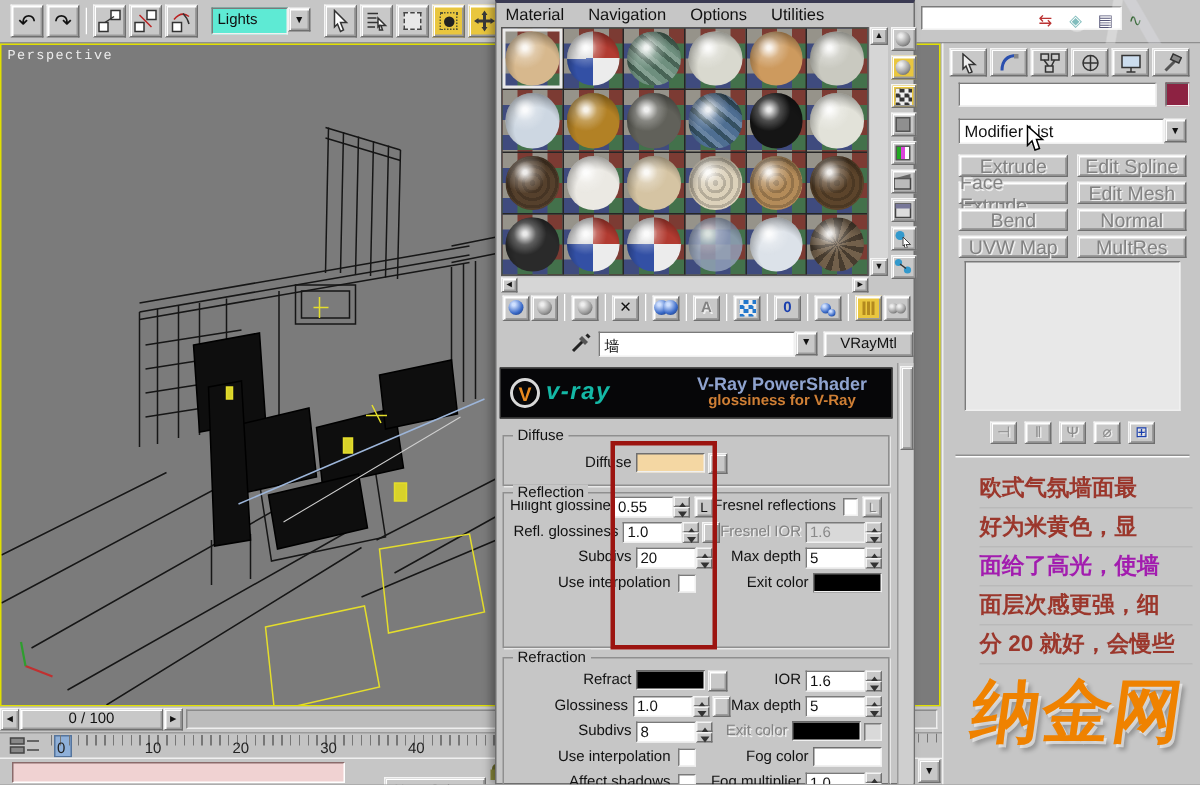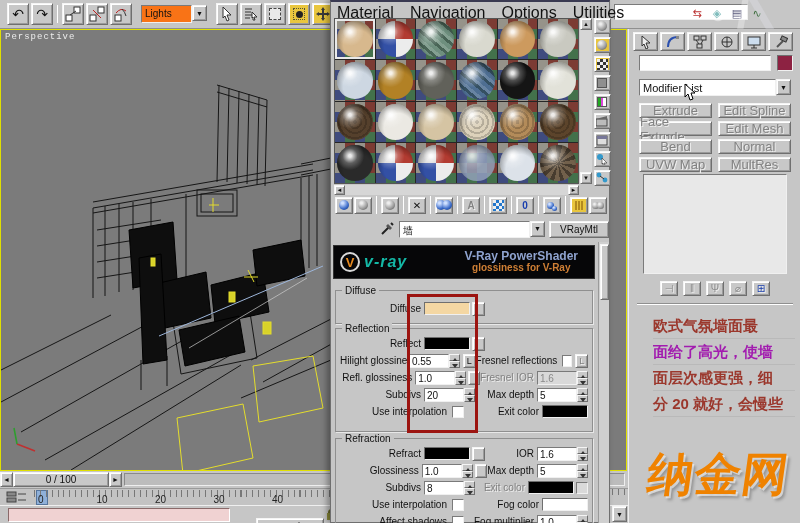--- a/index.html
+++ b/index.html
@@ -12,21 +12,21 @@
   .sk { background:#fff; border:1px solid; border-color:#7a7a7a #f0f0f0 #f0f0f0 #7a7a7a; }
   .act { background:#e9c63e !important; }
   .dis { color:#828282; text-shadow:1px 1px 0 #eee; }
   .sep { width:1px; height:18px; background:#8f8f8f; border-right:1px solid #fff; margin:0 3px; }
 
   
   #topbar { position:absolute; left:0; top:0; width:800px; height:29px; background:#c6c6c6; border-bottom:1px solid #8f8f8f; display:flex; align-items:center; padding-left:6px; }
   .tbtn { width:22px; height:22px; display:flex; align-items:center; justify-content:center; margin:0 1px; font-size:14px; }
   .tbtn svg { display:block; }
   #lights-dd { width:66px; height:18px; display:flex; margin:0 8px; }
-  #lights-dd .val { flex:1; background:#f97316; border:1px solid; border-color:#7a7a7a #f0f0f0 #f0f0f0 #7a7a7a; padding:2px 3px; font-size:10px; }
+  #lights-dd .val { flex:1; background:#5eead4; border:1px solid; border-color:#7a7a7a #f0f0f0 #f0f0f0 #7a7a7a; padding:2px 3px; font-size:10px; }
   .ddbtn { width:15px; height:16px; font-size:7px; display:flex; align-items:center; justify-content:center; }
   #ns-field { position:absolute; left:614px; top:4px; width:134px; height:16px; }
   #tr-icons { position:absolute; left:690px; top:7px; display:flex; gap:6px; font-size:11px; color:#2a8f8f; }
   #tr-icons span { width:14px; text-align:center; }
   #top-watermark { position:absolute; left:700px; top:-4px; width:100px; height:34px; opacity:.45; pointer-events:none;
       background:radial-gradient(circle at 18% 55%, rgba(255,255,255,.9) 0 6px, transparent 7px),
                  linear-gradient(100deg, transparent 40%, rgba(255,255,255,.65) 41% 46%, transparent 47%),
                  linear-gradient(60deg, transparent 55%, rgba(230,230,240,.7) 56% 62%, transparent 63%); }
 
   
@@ -47,21 +47,21 @@
   #tb-icon { position:absolute; left:6px; top:2px; width:22px; height:13px; }
   #statusbar { position:absolute; left:0; top:505px; width:800px; height:18px; background:#c6c6c6; border-top:1px solid #efefef; }
   #listener { position:absolute; left:8px; top:2px; width:222px; height:14px; background:#f0d2d2; border:1px solid; border-color:#8a6a6a #fff #fff #8a6a6a; }
   #sel-btn { position:absolute; left:256px; top:12px; width:68px; height:15px; font-size:9px; display:flex; align-items:center; justify-content:center; overflow:hidden; white-space:nowrap; }
   #lock-ic { position:absolute; left:327px; top:3px; width:9px; height:11px; }
   #lock-ic .sh { position:absolute; left:1px; top:0; width:7px; height:6px; border:2px solid #6a6a2a; border-bottom:none; border-radius:4px 4px 0 0; }
   #lock-ic .bd { position:absolute; left:0; top:4px; width:9px; height:7px; background:#8a8a3a; }
 
   
   #mtl { position:absolute; left:330px; top:0; width:280px; height:523px; background:#c6c6c6; border:1px solid #6f6f6f; border-top:2px solid #3a3a52; box-shadow:-3px 0 6px rgba(0,0,0,.35); }
-  #mtl-menu { display:flex; gap:16px; padding:2px 6px 1px; font-size:16px; height:15px; }
+  #mtl-menu { display:flex; gap:16px; padding:2px 6px 1px; font-size:11px; height:15px; }
   #samples { position:absolute; left:3px; top:16px; width:245px; height:166px; background:#262626; display:grid; grid-template-columns:repeat(6,1fr); grid-template-rows:repeat(4,1fr); gap:1px; border:1px solid #555; }
   .slot { position:relative; background:conic-gradient(#7c3b33 0 25%, #43714b 0 50%, #3f4b7e 0 75%, #96938a 0); background-size:20px 20px; overflow:hidden; }
   .slot.sel { outline:2px solid #e9e9e9; outline-offset:-2px; }
   .sphere { position:absolute; left:2px; top:2px; right:2px; bottom:2px; border-radius:50%; }
   .shine { position:absolute; left:0; top:0; width:100%; height:100%; border-radius:50%;
       background:radial-gradient(circle at 36% 30%, rgba(255,255,255,.9) 4%, rgba(255,255,255,.25) 22%, rgba(255,255,255,0) 42%),
                  radial-gradient(circle at 58% 66%, rgba(0,0,0,0) 46%, rgba(0,0,0,.6) 96%); }
   #smp-vscroll { position:absolute; left:249px; top:16px; width:12px; height:166px; background:#d6d6d6; }
   #smp-vscroll .ar { width:12px; height:12px; font-size:6px; display:flex; align-items:center; justify-content:center; }
   #smp-vscroll .ar.dn { position:absolute; bottom:0; }
@@ -553,25 +553,20 @@
         <span class="lg">Diffuse</span>
         <div class="row" style="margin-top:9px;">
           <span class="lblL">Diffuse</span>
           <span class="sw" style="background-color: rgb(244, 215, 163);"></span>
           <span class="mapbtn b"></span>
         </div>
       </div>
 
       <div class="grp" style="top:86px; height:104px;">
         <span class="lg">Reflection</span>
-        <div class="row" style="margin-top:6px;">
-          <span class="lblL">Reflect</span>
-          <span class="sw" style="background:#000;"></span>
-          <span class="mapbtn b"></span>
-        </div>
         <div class="row">
           <span class="lblL">Hilight glossiness</span>
           <span class="spin">
               <span class="v">0.55</span>
               <span class="a">
                 <i class="up"></i>
                 <i class="dn"></i>
               </span>
             </span>
           <span class="lbtn b">L</span>
@@ -767,20 +762,21 @@
     <div id="stack-icons">
       <span class="si b">⊣</span>
       <span class="si b">‖</span>
       <span class="si b">Ψ</span>
       <span class="si b">⌀</span>
       <span class="si b" style="color:#1a3fae;">⊞</span>
     </div>
     <div id="divider"></div>
     <div id="notes">
         <div class="ln" style="color: rgb(155, 55, 44);">欧式气氛墙面最</div>
+        <div class="ln" style="color: rgb(155, 55, 44);">好为米黄色，显</div>
         <div class="ln" style="color: #a21caf;">面给了高光，使墙</div>
         <div class="ln" style="color: rgb(155, 55, 44);">面层次感更强，细</div>
         <div class="ln" style="color: rgb(155, 55, 44);">分 20 就好，会慢些</div>
       </div>
   </div>
 
   <div id="wm">
     <div id="wm-main">纳金网</div>
   </div>
 

